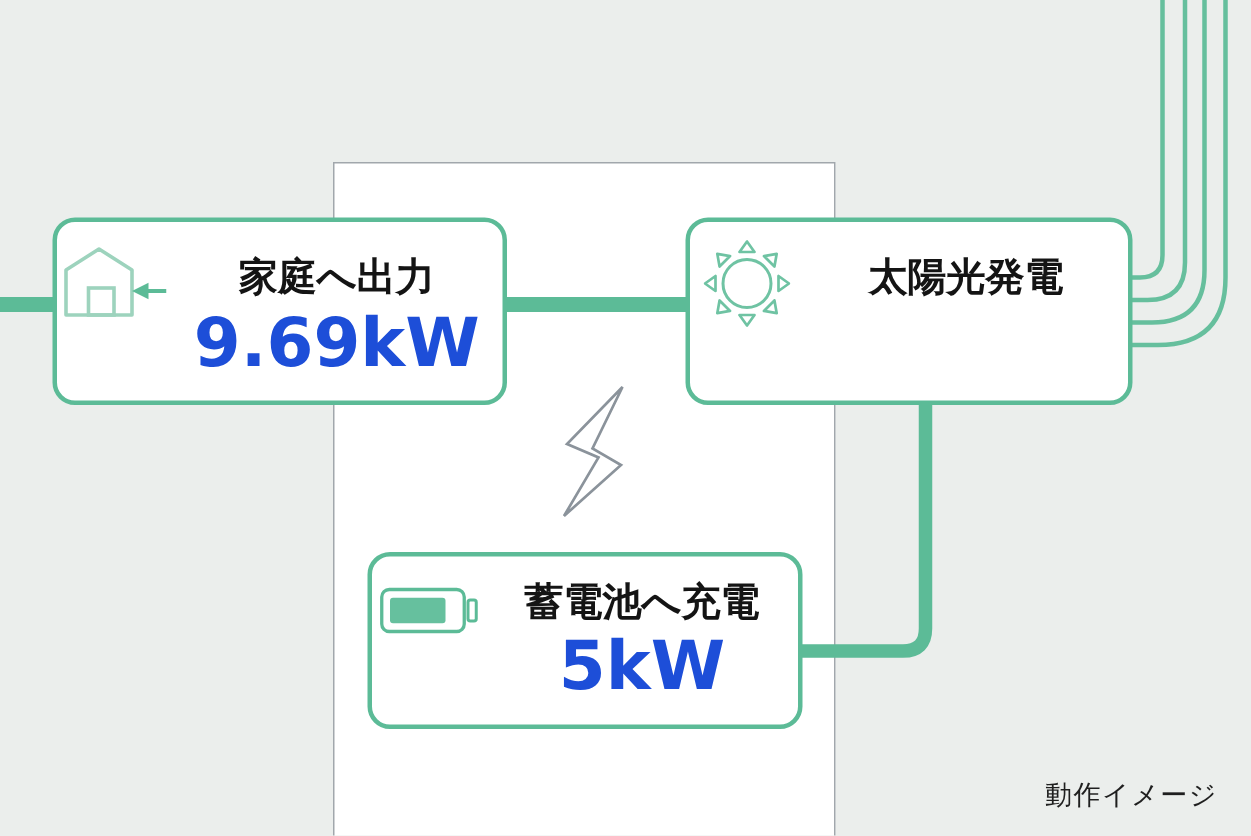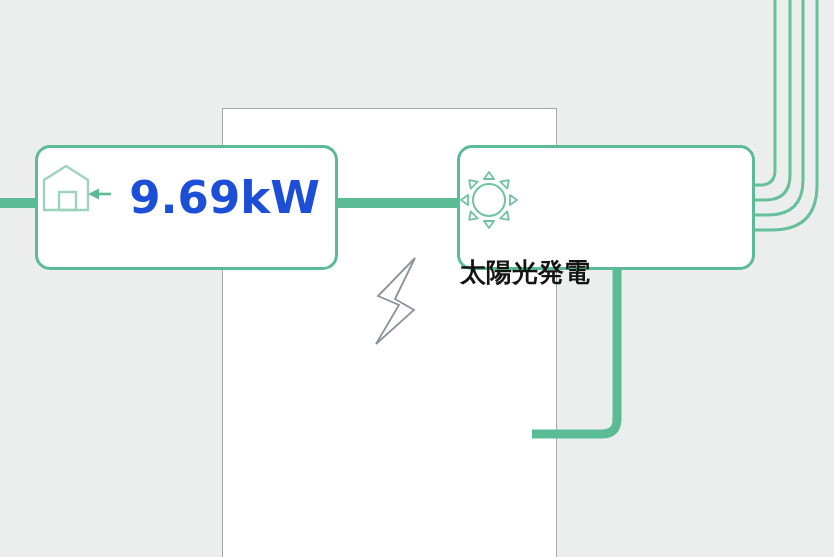--- a/index.html
+++ b/index.html
@@ -58,21 +58,21 @@
   .card-value{
     font-size:45px;
     font-weight:bold;
     color:#1d4ed8;
     line-height:1.05;
     margin-top:4px;
     white-space:nowrap;
   }
   #card-home{left:35px;top:145px;width:303px;height:125px;padding-top:22px;}
   #card-home .card-icon svg{margin-top:-7px;}
-  #card-solar{left:457px;top:145px;width:298px;height:125px;padding-top:33px;flex-direction:column;}
+  #card-solar{left:457px;top:145px;width:298px;height:125px;padding-top:22px;}
   #card-solar .card-icon svg{margin-top:-10px;}
   #card-battery{left:245px;top:368px;width:290px;height:118px;padding-top:16px;}
   #card-battery .card-icon svg{margin-top:4px;}
   #card-battery .card-value{margin-top:2px;}
   
   .bolt{
     position:absolute;left:360px;top:253px;
     width:70px;height:100px;
   }
   
@@ -111,20 +111,21 @@
   <div class="card" id="card-home">
     <div class="card-icon">
       <svg width="70" height="50" viewBox="0 0 70 50">
         <path d="M3 17 L25 3 L47 17 L47 47 L3 47 Z" fill="none" stroke="#9dd3bd" stroke-width="2.4" stroke-linejoin="round"></path>
         <rect x="18" y="29" width="17" height="18" fill="none" stroke="#9dd3bd" stroke-width="2.4"></rect>
         <polygon points="47,31 58,25.5 58,36.5" fill="#5cbb97"></polygon>
         <line x1="57" y1="31" x2="70" y2="31" stroke="#5cbb97" stroke-width="2.6"></line>
       </svg>
     </div>
     <div class="card-body">
+      <div class="card-label">家庭へ出力</div>
       <div class="card-value">9.69kW</div>
     </div>
   </div>
 
   <div class="card" id="card-solar">
     <div class="card-icon">
       <svg width="58" height="58" viewBox="0 0 58 58">
         <circle cx="29" cy="29" r="16" fill="none" stroke="#6fc3a3" stroke-width="2"></circle>
         <polygon points="57,29 50,24 50,34" fill="none" stroke="#6fc3a3" stroke-width="1.8" stroke-linejoin="round"></polygon>
         <polygon points="48.8,48.8 47.3,40.3 40.3,47.3" fill="none" stroke="#6fc3a3" stroke-width="1.8" stroke-linejoin="round"></polygon>
@@ -134,15 +135,29 @@
         <polygon points="9.2,9.2 10.7,17.7 17.7,10.7" fill="none" stroke="#6fc3a3" stroke-width="1.8" stroke-linejoin="round"></polygon>
         <polygon points="29,1 24,8 34,8" fill="none" stroke="#6fc3a3" stroke-width="1.8" stroke-linejoin="round"></polygon>
         <polygon points="48.8,9.2 40.3,10.7 47.3,17.7" fill="none" stroke="#6fc3a3" stroke-width="1.8" stroke-linejoin="round"></polygon>
       </svg>
     </div>
     <div class="card-body">
       <div class="card-label">太陽光発電</div>
     </div>
   </div>
 
+  <div class="card" id="card-battery">
+    <div class="card-icon">
+      <svg width="66" height="32" viewBox="0 0 66 32">
+        <rect x="1.5" y="2" width="55" height="28" rx="5" fill="#ffffff" stroke="#5cbb97" stroke-width="2.2"></rect>
+        <rect x="7" y="7.5" width="37" height="17" rx="2" fill="#66c09e"></rect>
+        <rect x="59" y="9" width="5.5" height="14" rx="1.5" fill="none" stroke="#5cbb97" stroke-width="2"></rect>
+      </svg>
+    </div>
+    <div class="card-body">
+      <div class="card-label">蓄電池へ充電</div>
+      <div class="card-value">5kW</div>
+    </div>
+  </div>
 
+  <div class="caption">動作イメージ</div>
 
 </div>
 
 </body></html>

